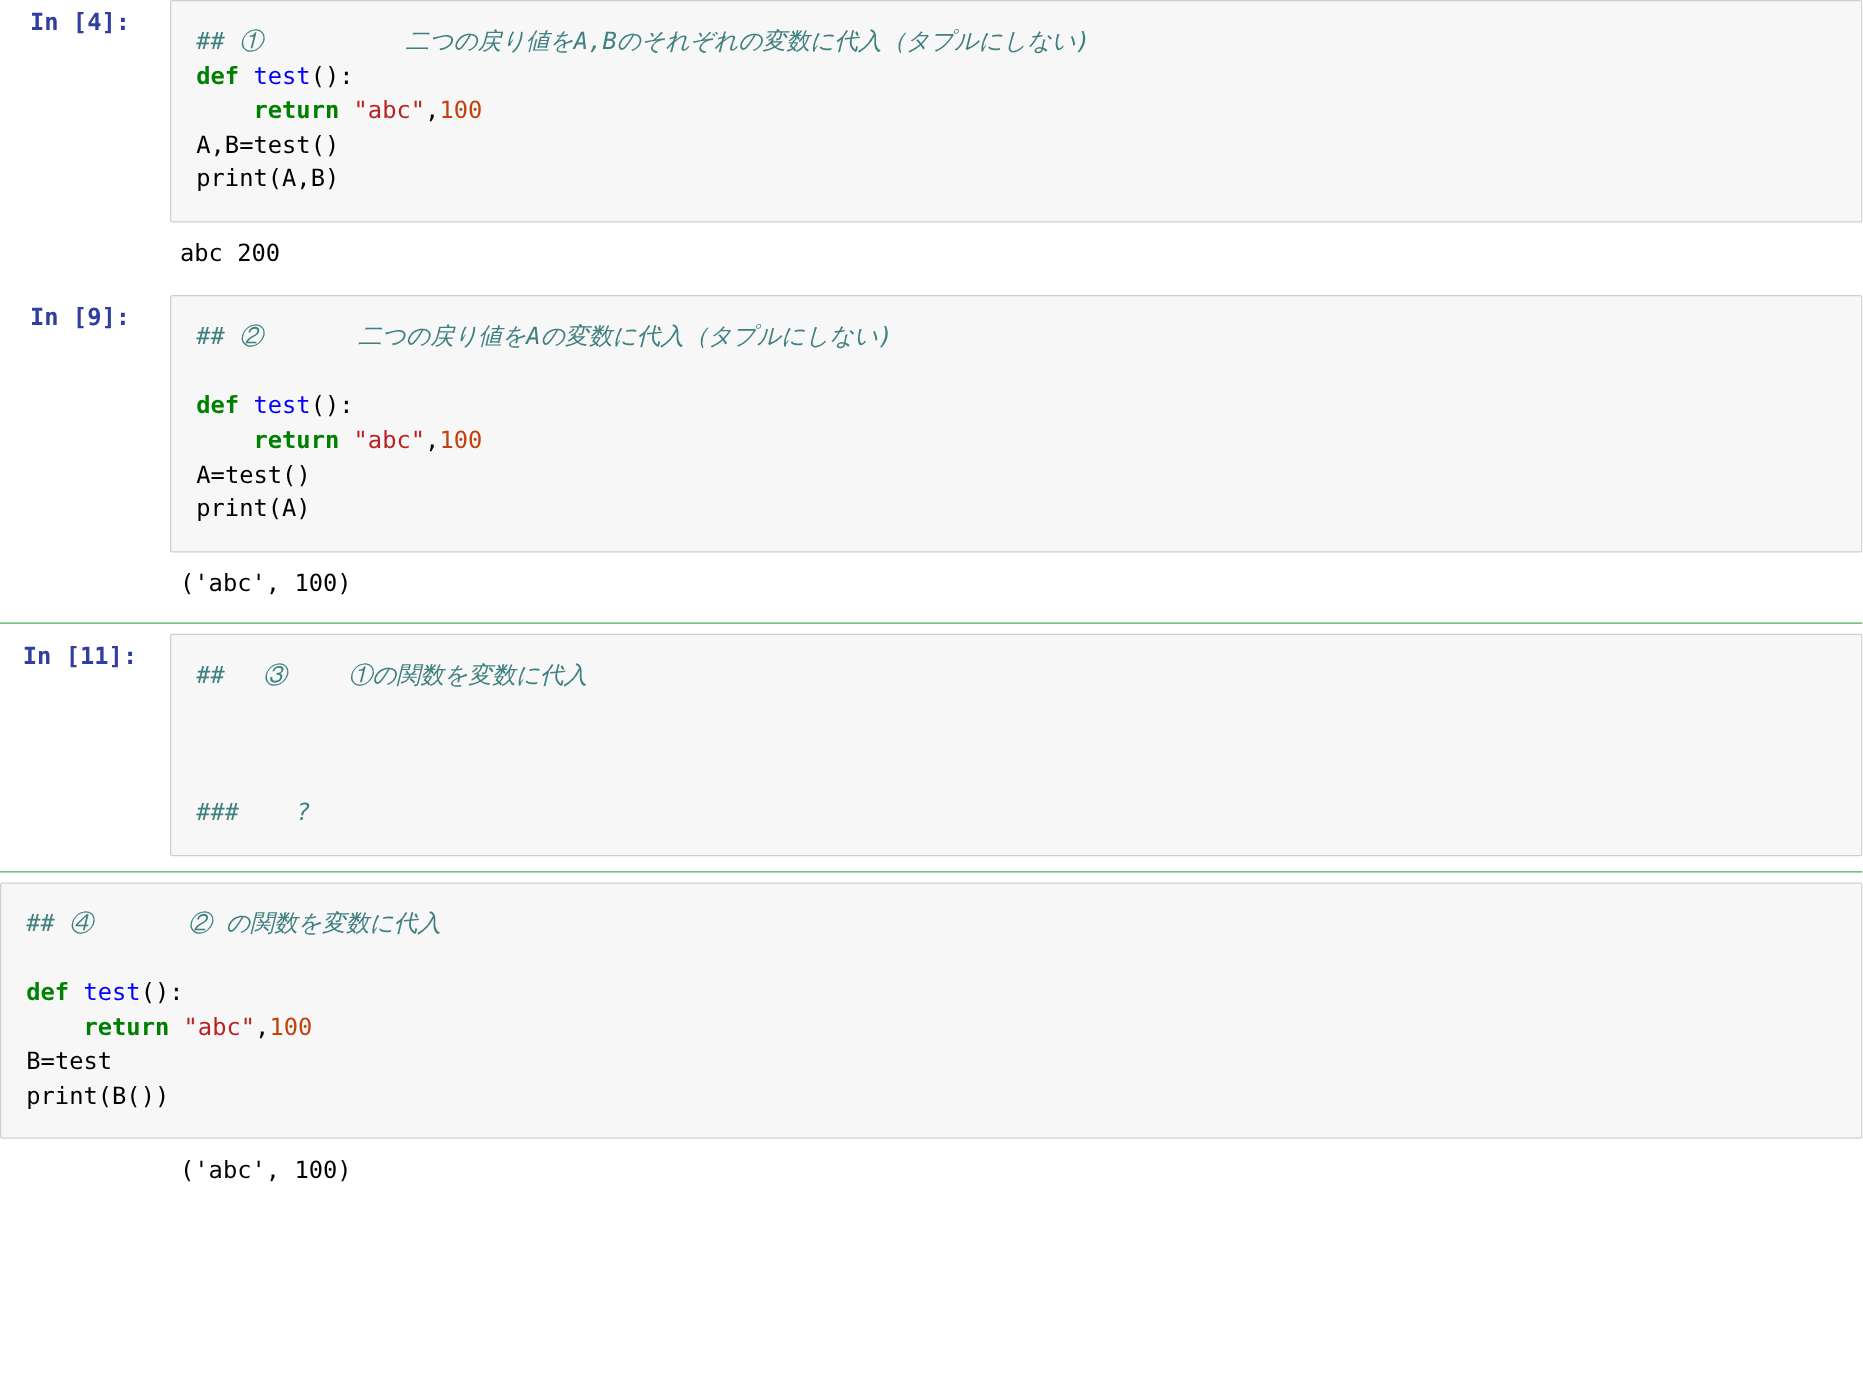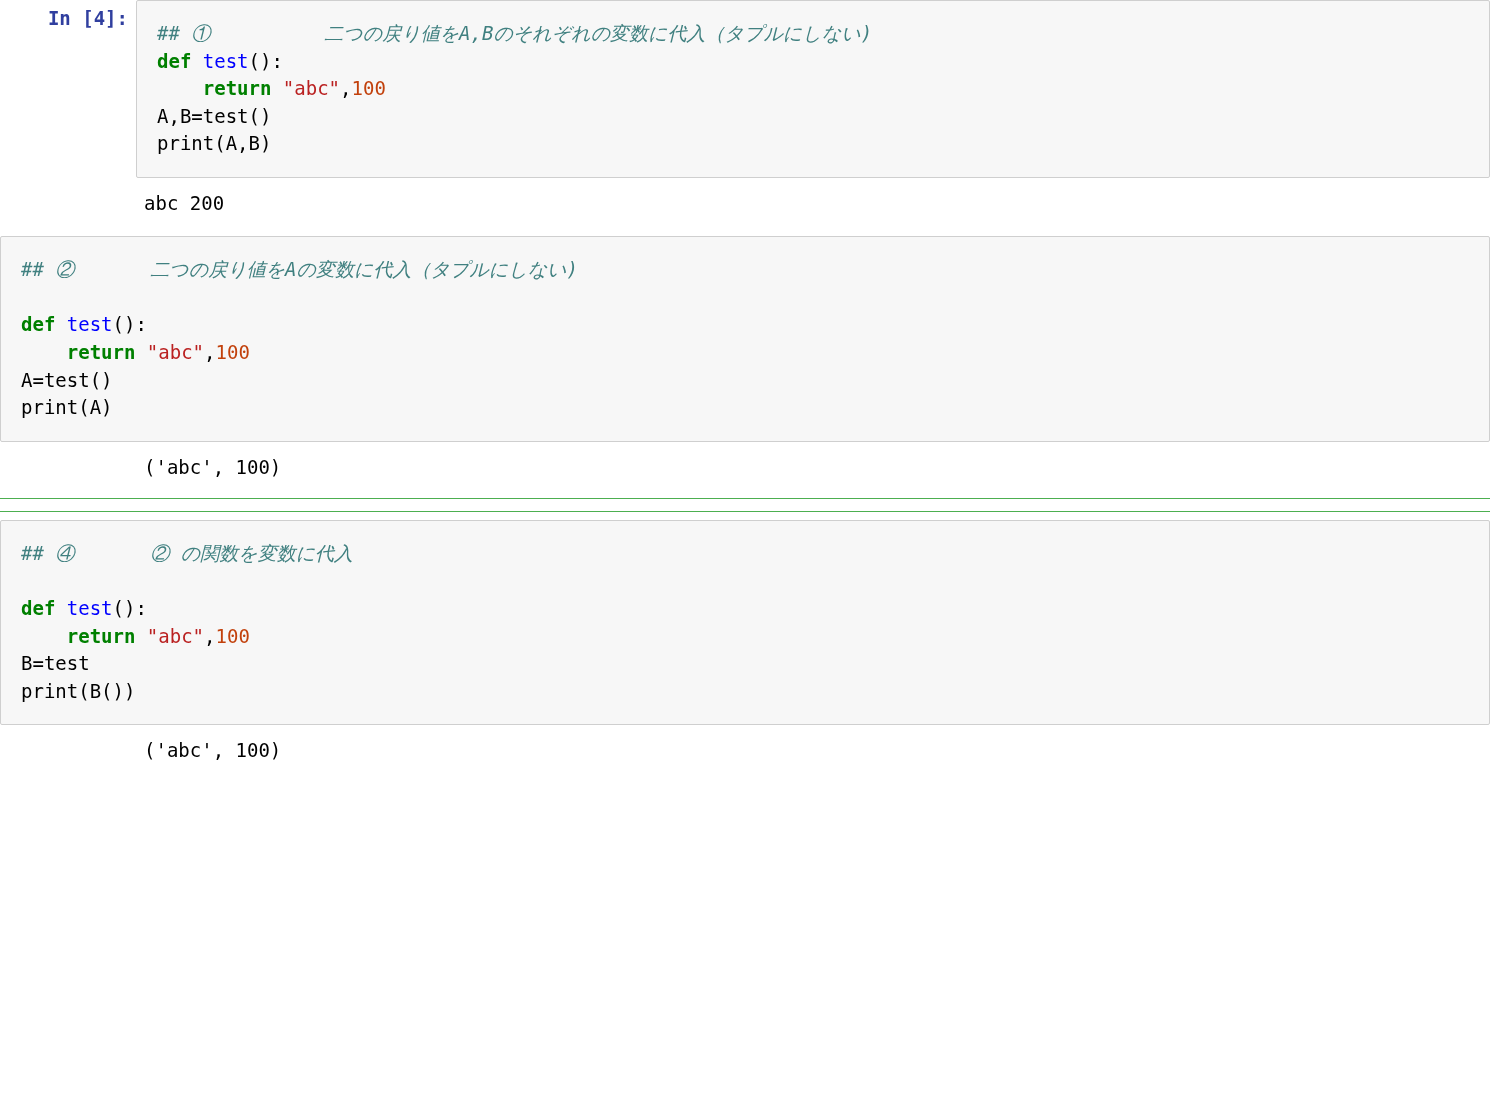--- a/index.html
+++ b/index.html
@@ -11,21 +11,21 @@
   }
   pre { margin: 12px; }
   .cell {
     display: flex;
     width: 100%;
     padding: 0;
   }
   .prompt-area {
     width: 128px;
     min-width: 128px;
-    text-align: right;
+    text-align: center;
     padding: 5px 8px 5px 0;
     font-family: "DejaVu Sans Mono", Menlo, Consolas, monospace;
     font-size: 19px;
     line-height: 1.4;
   }
   .prompt-in {
     color: #303F9F;
     font-weight: bold;
   }
   .input-area {
@@ -79,33 +79,42 @@
 A,B<span class="nm">=</span>test()
 <span class="bi">print</span>(A,B)</pre></div>
     </div>
     <div class="spacer-sm"></div>
     <div class="cell">
       <div class="prompt-area"></div>
       <div class="output-area">abc 200</div>
     </div>
     <div class="spacer"></div>
     <div class="cell">
+      <div class="prompt-area"><span class="prompt-in">In&nbsp;[9]:</span></div>
       <div class="input-area"><pre><span class="cm">## ②　　　　二つの戻り値をAの変数に代入（タプルにしない)</span>
 
 <span class="kw">def</span> <span class="fn">test</span>():
     <span class="kw">return</span> <span class="str">"abc"</span>,<span class="num">100</span>
 A<span class="nm">=</span>test()
 <span class="bi">print</span>(A)</pre></div>
     </div>
     <div class="spacer-sm"></div>
     <div class="cell">
       <div class="prompt-area"></div>
       <div class="output-area">('abc', 100)</div>
     </div>
     <hr class="sep">
+    <div class="cell">
+      <div class="prompt-area"><span class="prompt-in">In&nbsp;[11]:</span></div>
+      <div class="input-area"><pre><span class="cm">##　 ③　　 ①の関数を変数に代入</span>
+
+
+
+<span class="cm">###    ?</span></pre></div>
+    </div>
     <hr class="sep">
     <div class="cell">
       <div class="input-area"><pre><span class="cm">## ④　　　　② の関数を変数に代入</span>
 
 <span class="kw">def</span> <span class="fn">test</span>():
     <span class="kw">return</span> <span class="str">"abc"</span>,<span class="num">100</span>
 B<span class="nm">=</span>test
 <span class="bi">print</span>(B())</pre></div>
     </div>
     <div class="spacer-sm"></div>

